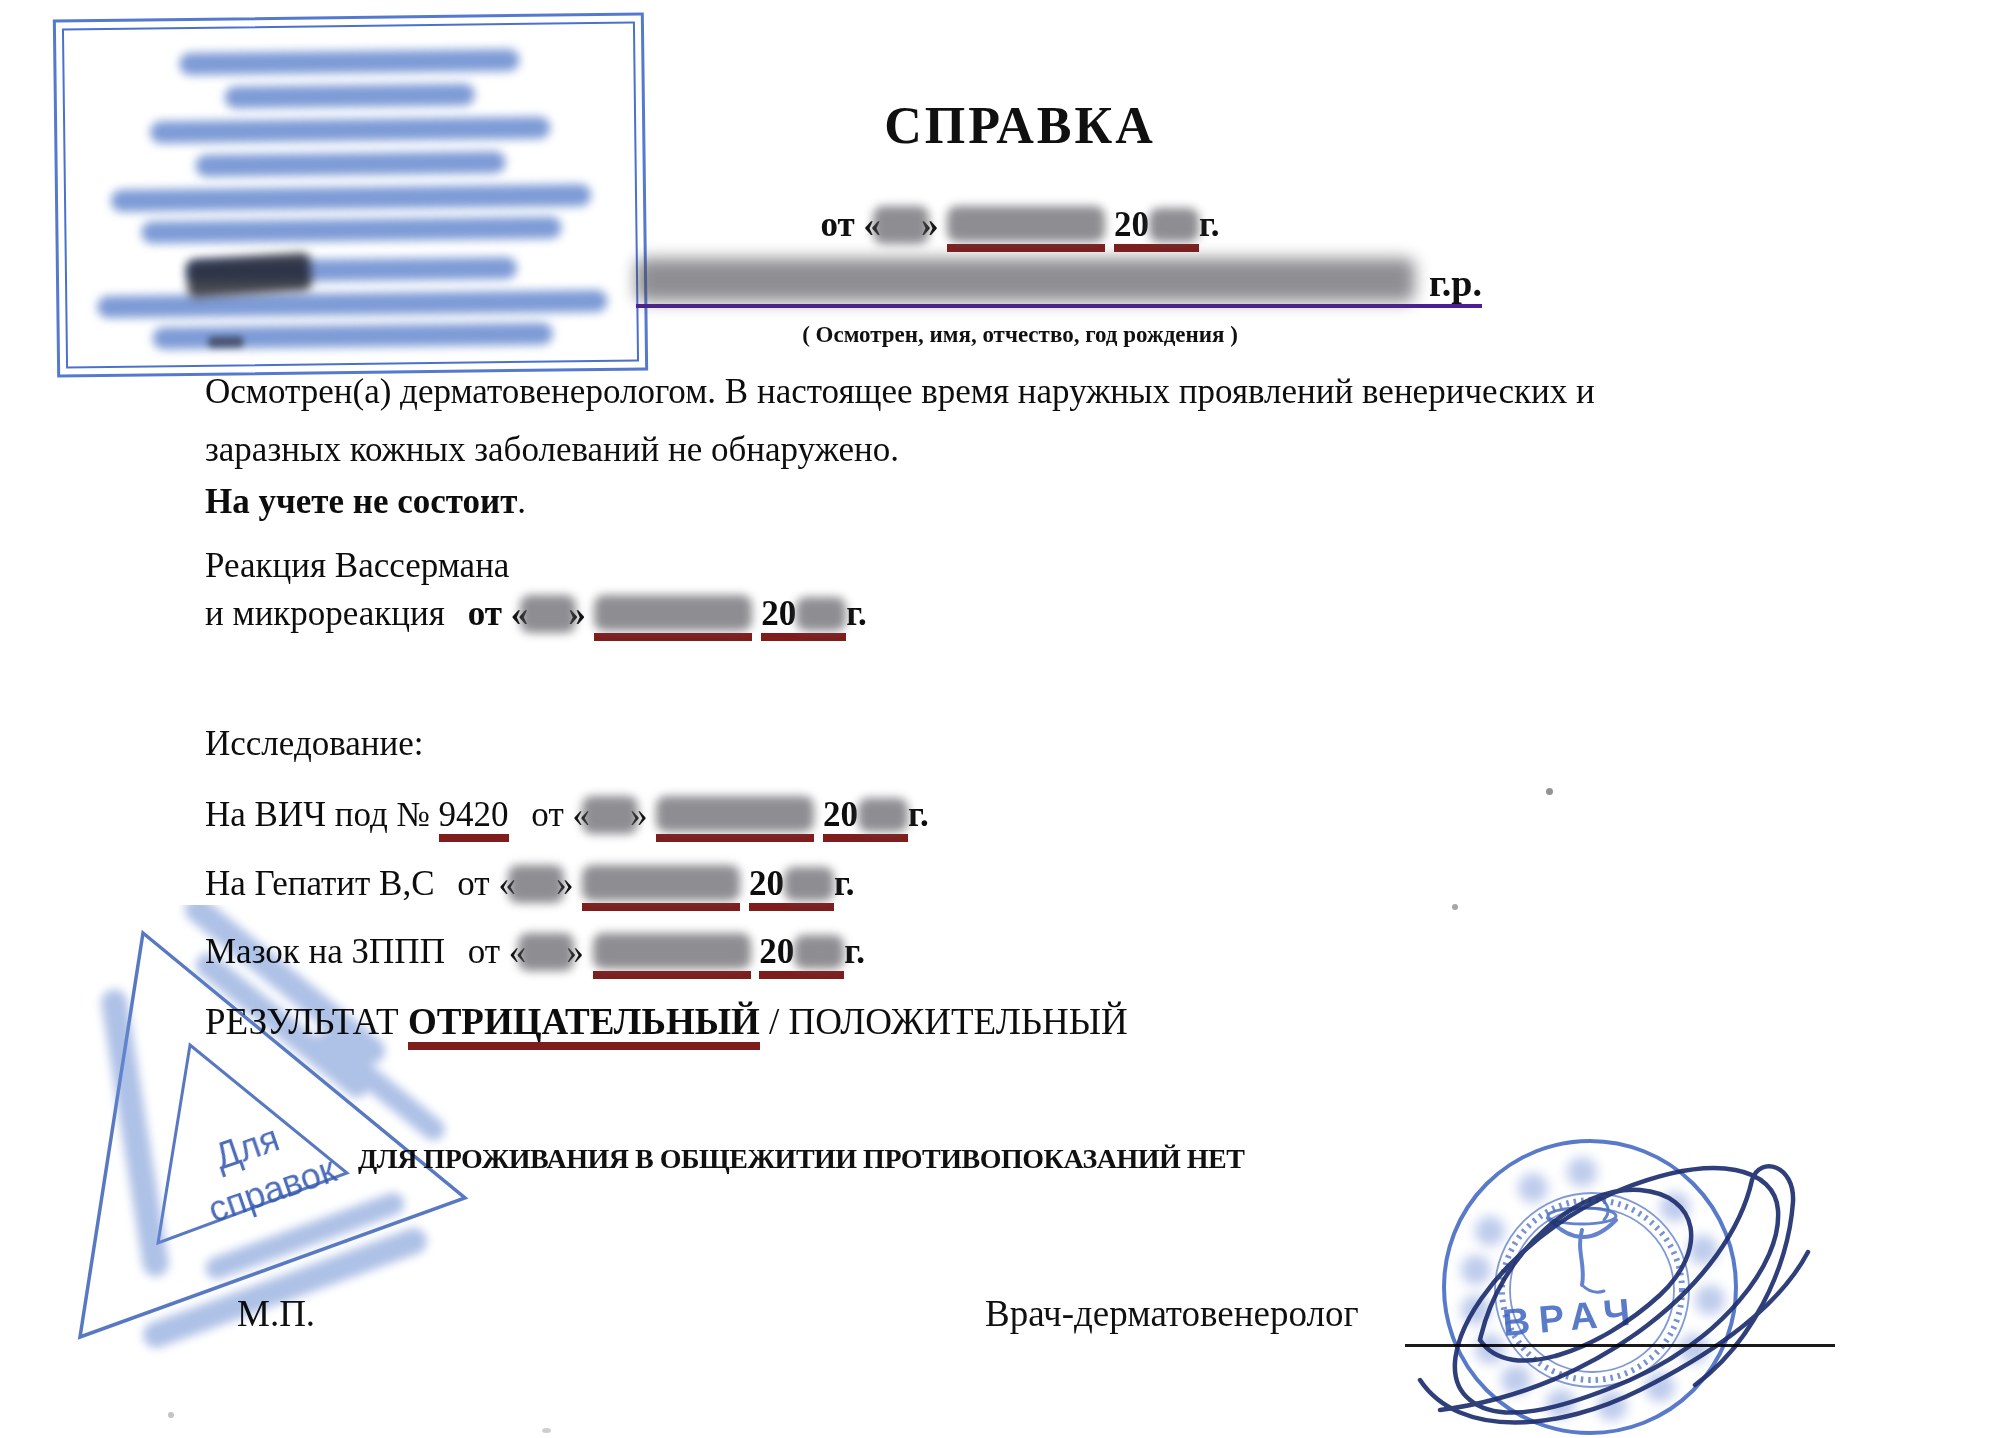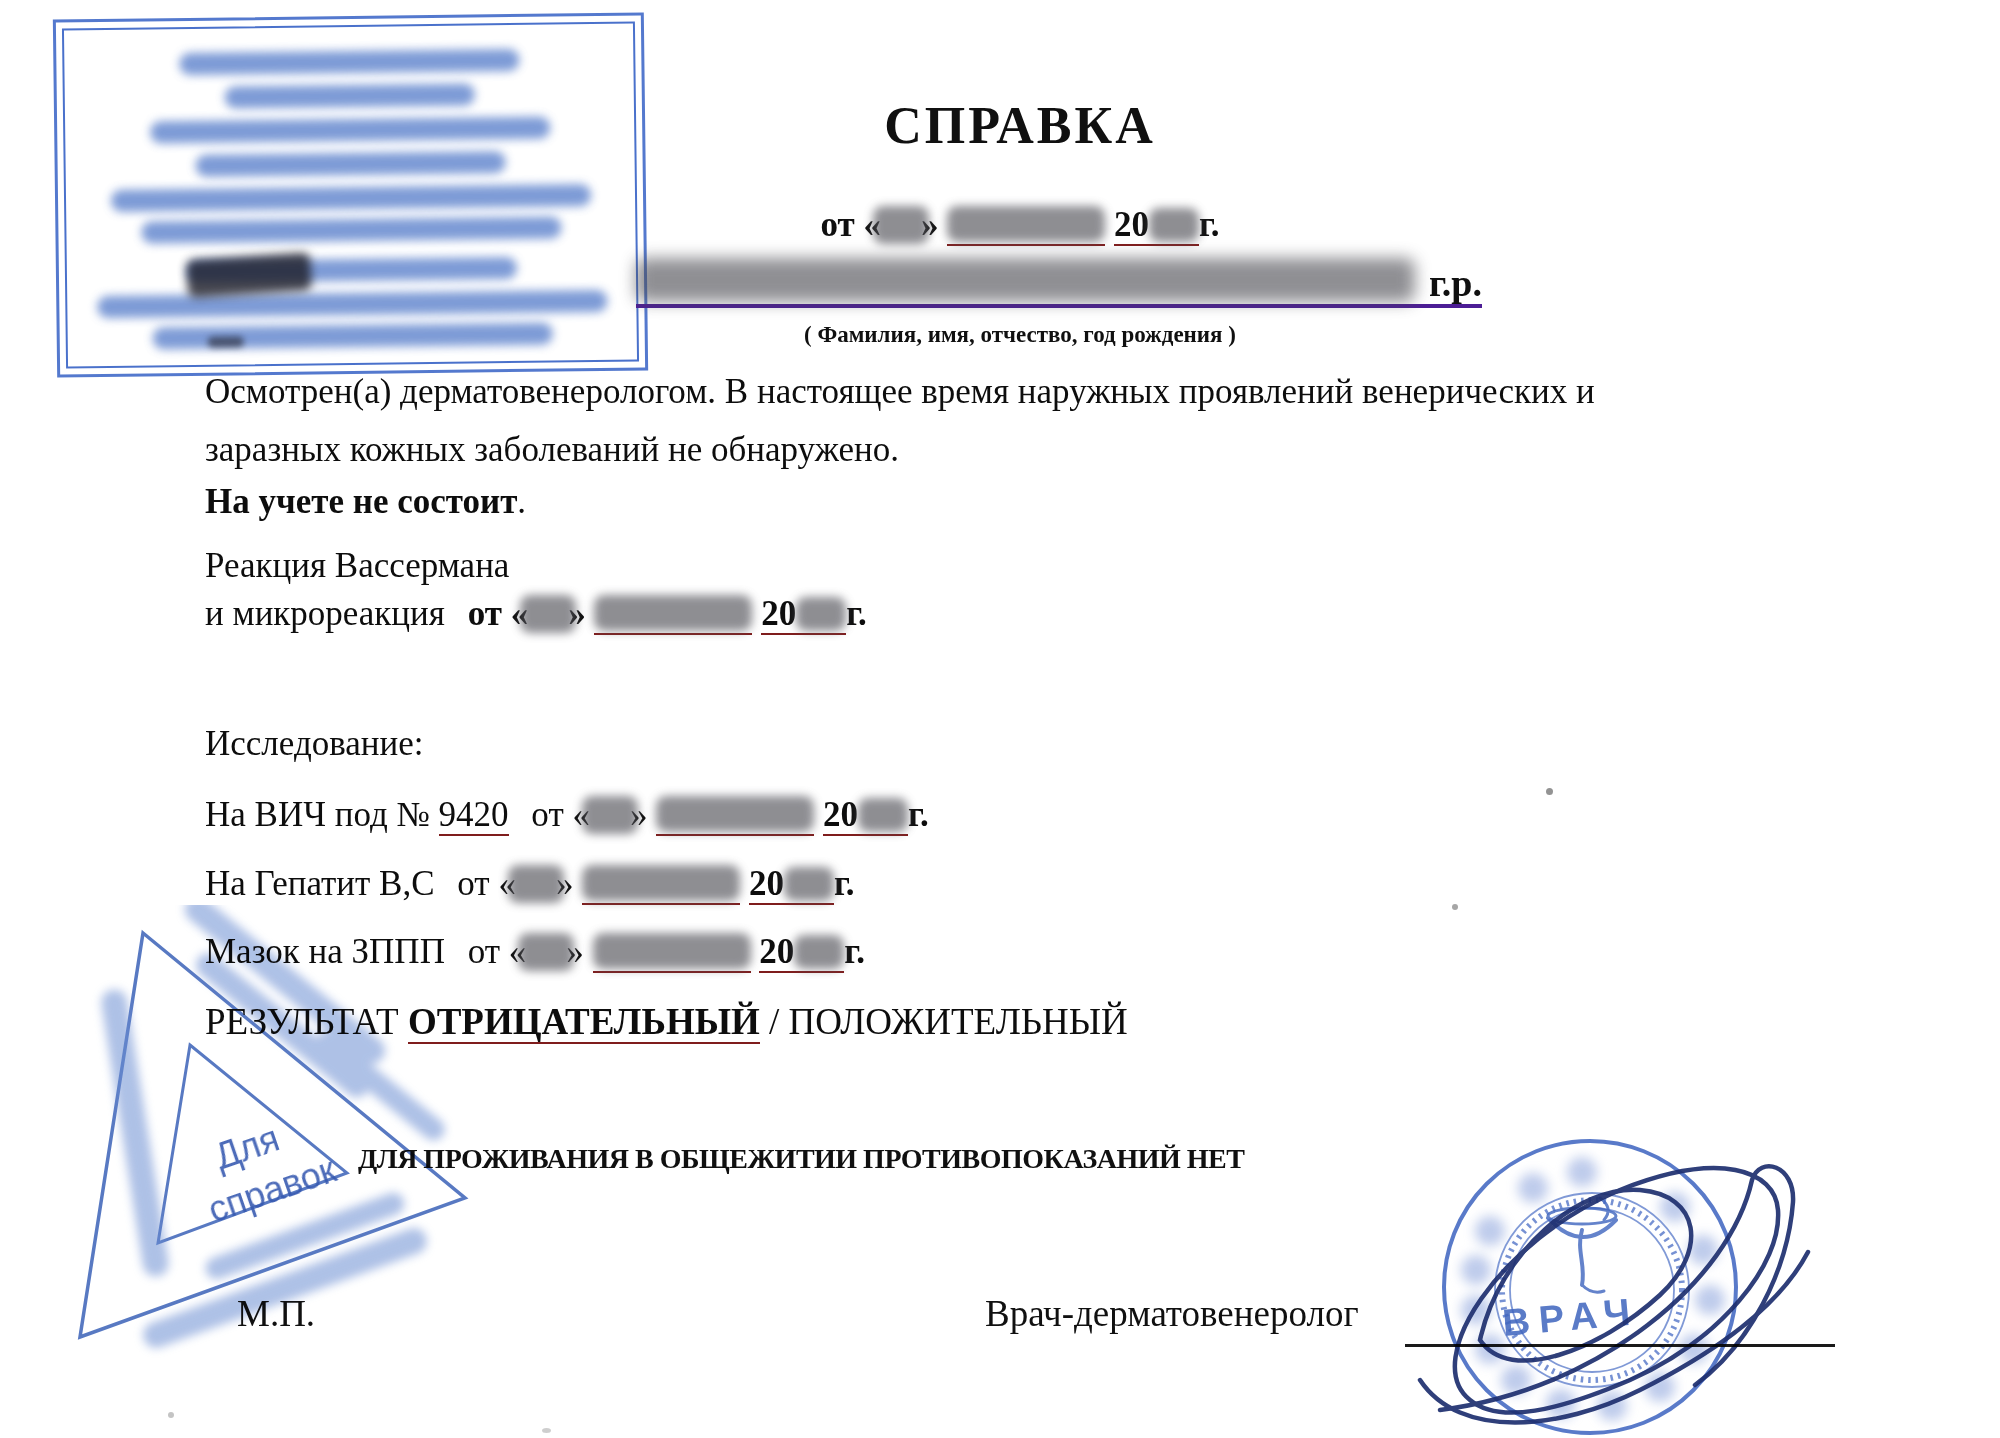--- a/index.html
+++ b/index.html
@@ -1,21 +1,21 @@
 <!DOCTYPE html>
 <html><head>
 <meta charset="utf-8">
 <style>
   html,body{margin:0;padding:0;background:#e8e8e8;}
   #page{position:relative;width:2000px;height:1438px;background:#ffffff;overflow:hidden;
         font-family:"Liberation Serif", serif;color:#101010;}
   .abs{position:absolute;}
   .ln{position:absolute;left:205px;font-size:35px;white-space:nowrap;color:#0d0d0d;}
   .b{font-weight:bold;}
-  .u{border-bottom:2px solid #7f1d1d;margin-top:35px;}
+  .u{border-bottom:8px solid #7f1d1d;margin-top:35px;}
   .caps{font-size:37px;}
   
   .blob{display:inline-block;background:#595960;opacity:.68;filter:blur(5px);border-radius:10px;vertical-align:-4px;}
   .blob.day{width:56px;height:38px;margin:0 -8px;vertical-align:-8px;}
   .blob.month{width:158px;height:36px;vertical-align:-6px;}
   .blob.year{width:50px;height:34px;vertical-align:-6px;}
   .dgroup{margin-left:14px;}
   .dgroup .q{font-weight:bold;}
   
   #title{left:620px;top:96px;width:800px;text-align:center;font-size:52px;font-weight:bold;letter-spacing:3px;}
@@ -69,21 +69,21 @@
     <span>от</span>
     <span>«</span><span class="blob day"></span><span>»</span>
     <span class="u"><span class="blob month"></span></span>
     <span class="u"><span>20</span><span class="blob year"></span></span><span>г.</span>
   </div>
 
   <div id="namerow" class="abs">
     <div id="nameblur"></div>
     <span id="namesuffix">г.р.</span>
   </div>
-  <div id="namecaption" class="abs">( Фамилия, имя, отчество, год рождения )</div>
+  <div id="namecaption" class="abs">( Осмотрен, имя, отчество, год рождения )</div>
 
   <div class="ln" style="top:372px;">Осмотрен(а) дерматовенерологом. В настоящее время наружных проявлений венерических и</div>
   <div class="ln" style="top:430px;">заразных кожных заболеваний не обнаружено.</div>
 
   <div class="ln" style="top:482px;"><span class="b">На учете не состоит</span><span>.</span></div>
 
   <div class="ln" style="top:546px;">Реакция Вассермана</div>
 
   <div class="ln" style="top:594px;">
     <span>и микрореакция</span>

